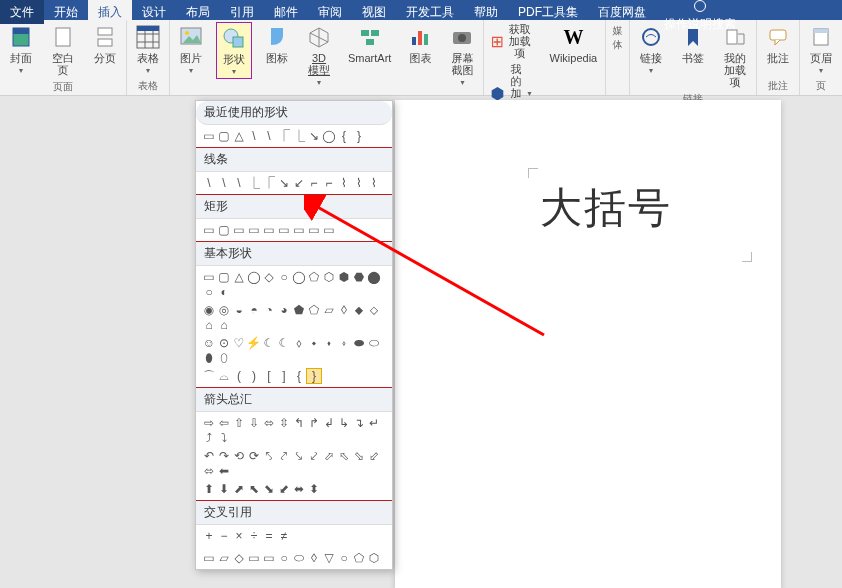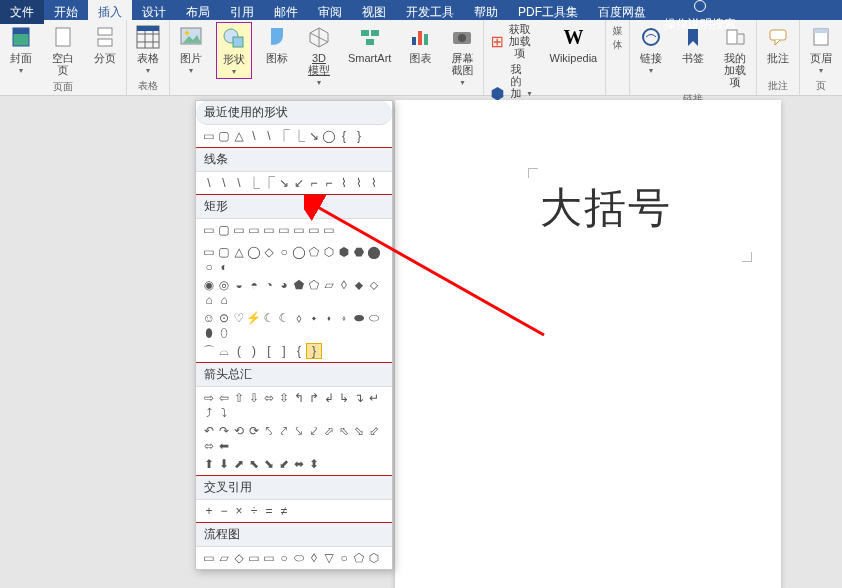--- a/index.html
+++ b/index.html
@@ -334,20 +334,21 @@
       <div class="shape-cell">▢</div>
       <div class="shape-cell">▭</div>
       <div class="shape-cell">▭</div>
       <div class="shape-cell">▭</div>
       <div class="shape-cell">▭</div>
       <div class="shape-cell">▭</div>
       <div class="shape-cell">▭</div>
       <div class="shape-cell">▭</div>
     </div>
 
+  <div class="sd-header">基本形状</div>
   <div class="sd-grid">
       <div class="shape-cell">▭</div>
       <div class="shape-cell">▢</div>
       <div class="shape-cell">△</div>
       <div class="shape-cell">◯</div>
       <div class="shape-cell">◇</div>
       <div class="shape-cell">○</div>
       <div class="shape-cell">◯</div>
       <div class="shape-cell">⬠</div>
       <div class="shape-cell">⬡</div>
@@ -447,21 +448,20 @@
   <div class="sd-header">交叉引用</div>
   <div class="sd-grid">
       <div class="shape-cell">+</div>
       <div class="shape-cell">−</div>
       <div class="shape-cell">×</div>
       <div class="shape-cell">÷</div>
       <div class="shape-cell">=</div>
       <div class="shape-cell">≠</div>
     </div>
 
-  <div class="sd-header">流程图</div>
   <div class="sd-grid">
       <div class="shape-cell">▭</div>
       <div class="shape-cell">▱</div>
       <div class="shape-cell">◇</div>
       <div class="shape-cell">▭</div>
       <div class="shape-cell">▭</div>
       <div class="shape-cell">○</div>
       <div class="shape-cell">⬭</div>
       <div class="shape-cell">◊</div>
       <div class="shape-cell">▽</div>

